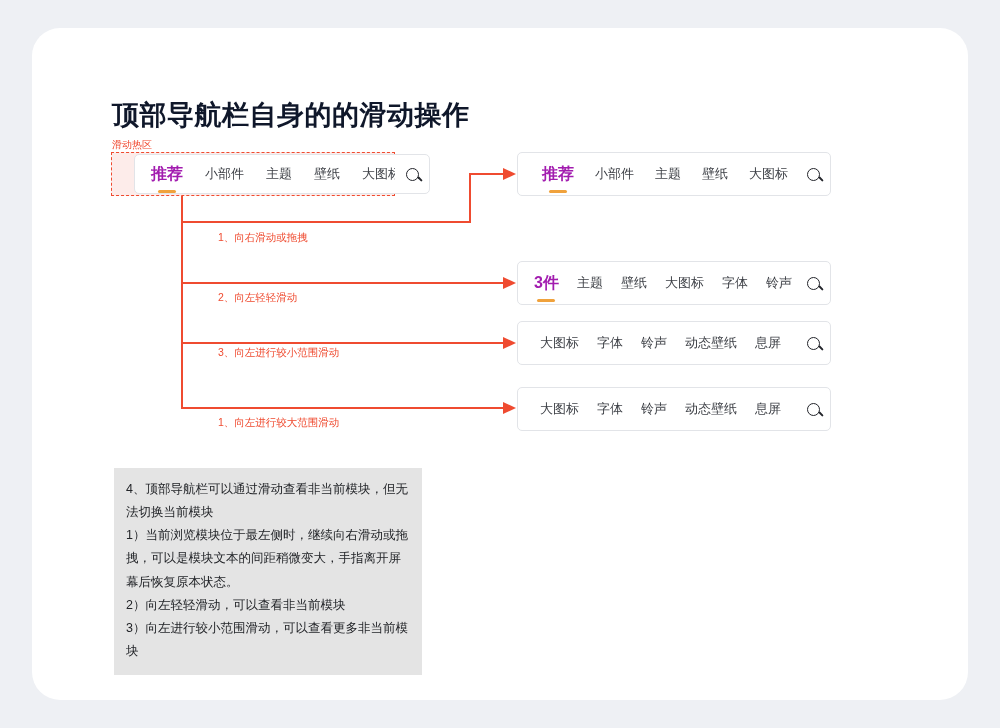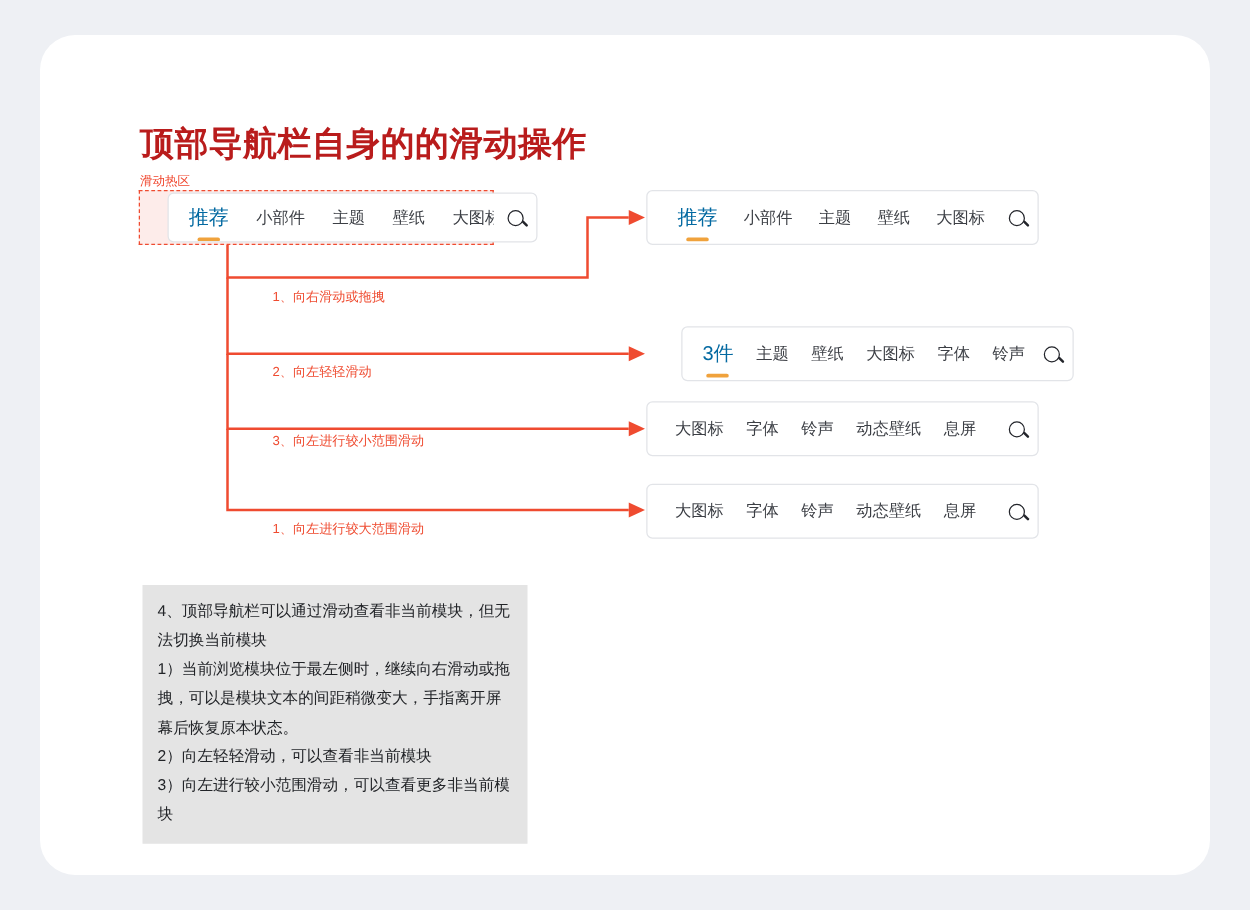--- a/index.html
+++ b/index.html
@@ -22,21 +22,21 @@
     background: #ffffff;
     border-radius: 28px;
   }
 
   
   .title {
     position: absolute;
     left: 112px; top: 97px;
     font-size: 27px;
     font-weight: bold;
-    color: #b91c1c;
+    color: #0f172a;
     letter-spacing: 0.5px;
     white-space: nowrap;
   }
 
   
   .hotspot-label {
     position: absolute;
     left: 112px; top: 138px;
     font-size: 10px;
     color: #f0462d;
@@ -69,22 +69,22 @@
   }
   .nav-item {
     font-size: 13px;
     color: #3c3f45;
     white-space: nowrap;
     position: relative;
     padding: 0 2px;
   }
   .nav-item.active {
     font-size: 16px;
-    font-weight: normal;
-    color: #0369a1;
+    font-weight: bold;
+    color: #a21caf;
   }
   .nav-item.active::after {
     content: "";
     position: absolute;
     left: 50%;
     transform: translateX(-50%);
     bottom: -8px;
     width: 18px; height: 2.5px;
     background: #f0a23c;
     border-radius: 2px;
@@ -117,21 +117,21 @@
   #nav-source {
     left: 134px; top: 154px;
     width: 296px; height: 40px;
     padding: 0 0 0 14px;
   }
   #nav-source .nav-items { gap: 18px; }
 
   #nav-result-1 { left: 517px; top: 152px; width: 314px; height: 44px; padding-left: 22px; }
   #nav-result-1 .nav-items { gap: 17px; }
 
-  #nav-result-2 { left: 517px; top: 261px; width: 314px; height: 44px; padding-left: 14px; margin-left: 28px; }
+  #nav-result-2 { left: 517px; top: 261px; width: 314px; height: 44px; padding-left: 14px; }
   #nav-result-2 .nav-items { gap: 14px; }
 
   #nav-result-3 { left: 517px; top: 321px; width: 314px; height: 44px; padding-left: 20px; }
   #nav-result-3 .nav-items { gap: 14px; }
 
   #nav-result-4 { left: 517px; top: 387px; width: 314px; height: 44px; padding-left: 20px; }
   #nav-result-4 .nav-items { gap: 14px; }
 
   
   #connectors {

